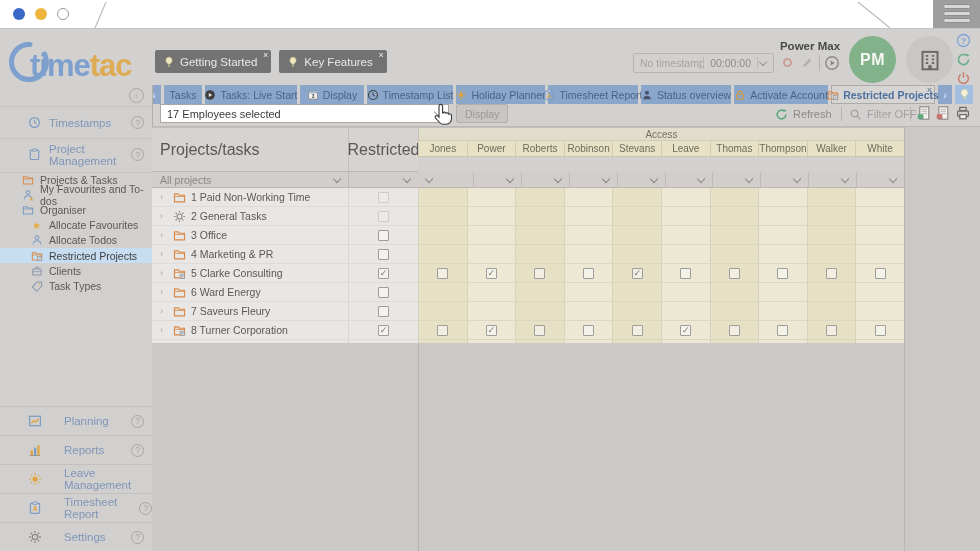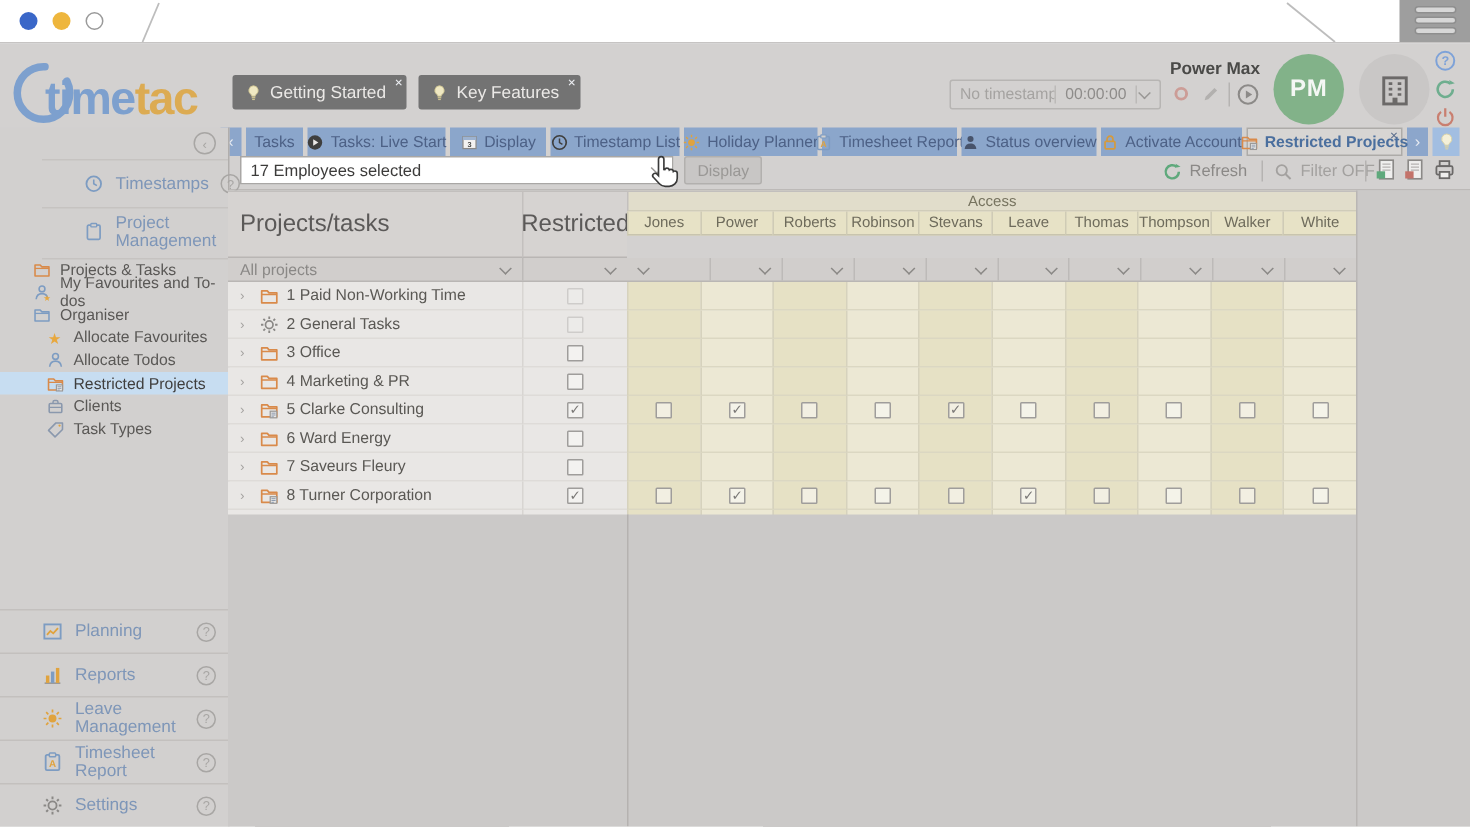--- a/index.html
+++ b/index.html
@@ -50,32 +50,32 @@
   .btn-display{position:absolute;left:456px;top:104px;height:19px;padding:0 8px;background:#c8c6c5;border:1px solid #b2b0ae;
                border-radius:2px;box-sizing:border-box;display:flex;align-items:center;font-size:10.5px;color:#9a9896;}
   .tool{position:absolute;top:105px;height:18px;display:flex;align-items:center;gap:5px;font-size:11px;color:#8b8987;}
   .tool.dim{color:#a3a19f;}
   .toolbar-line{position:absolute;left:152px;top:126px;width:828px;height:1px;background:#bcb9b7;}
   .cursor-svg{position:absolute;left:431px;top:103px;pointer-events:none;z-index:50;}
   
   .sidebar{position:absolute;left:0;top:85px;width:152px;height:466px;background:#d2d0cf;border-right:1px solid #b1aeac;box-sizing:content-box;}
   .collapse{position:absolute;left:129px;top:3px;width:15px;height:15px;border:1.4px solid #a8a6a4;border-radius:50%;
             box-sizing:border-box;color:#a8a6a4;font-size:9px;display:flex;align-items:center;justify-content:center;}
-  .side-sec{position:absolute;left:0;right:0;display:flex;align-items:center;padding:0 8px 0 28px;gap:8px;margin-left:28px;}
+  .side-sec{position:absolute;left:0;right:0;display:flex;align-items:center;padding:0 8px 0 28px;gap:8px;}
   .side-sec .lbl{flex:1;font-size:11.5px;color:#7e96b8;}
   .help{width:13px;height:13px;border:1.2px solid #a8a6a4;border-radius:50%;color:#a8a6a4;font-size:8.5px;
         display:flex;align-items:center;justify-content:center;flex:none;box-sizing:border-box;}
   .sec-ts{top:21px;height:31px;border-top:1px solid #c6c3c1;border-bottom:1px solid #c6c3c1;}
   .sec-pm{top:52px;height:35px;border-bottom:1px solid #c6c3c1;}
   .side-items{position:absolute;left:0;right:0;top:87px;}
   .side-item{height:15.2px;display:flex;align-items:center;gap:6px;font-size:10.5px;color:#5a5856;padding-left:22px;}
   .side-item.ind{padding-left:31px;}
   .side-item.sel{background:#c7ddf1;color:#403f3e;}
   .side-bottom{position:absolute;left:0;right:0;top:321px;}
-  .side-bot-row{height:29px;border-top:1px solid #c3c0be;display:flex;align-items:center;gap:8px;padding:0 8px 0 28px;box-sizing:border-box;}
+  .side-bot-row{height:29px;border-top:1px solid #c3c0be;display:flex;align-items:center;gap:22px;padding:0 8px 0 28px;box-sizing:border-box;}
   .side-bot-row .lbl{flex:1;font-size:11.5px;color:#7e96b8;}
   .icn{display:flex;align-items:center;justify-content:center;flex:none;}
   
   .tbl{position:absolute;left:152px;top:127px;width:752px;}
   .trow{display:flex;}
   .w-proj{width:196px;flex:none;box-sizing:border-box;}
   .w-restr{width:70px;flex:none;box-sizing:border-box;}
   .w-emps{width:486px;flex:none;display:flex;box-sizing:border-box;}
   .emp{flex:1;box-sizing:border-box;}
   .th-merged{height:45px;background:#d6d3d1;border-bottom:1px solid #b9b6b4;font-size:16px;color:#5b5958;

